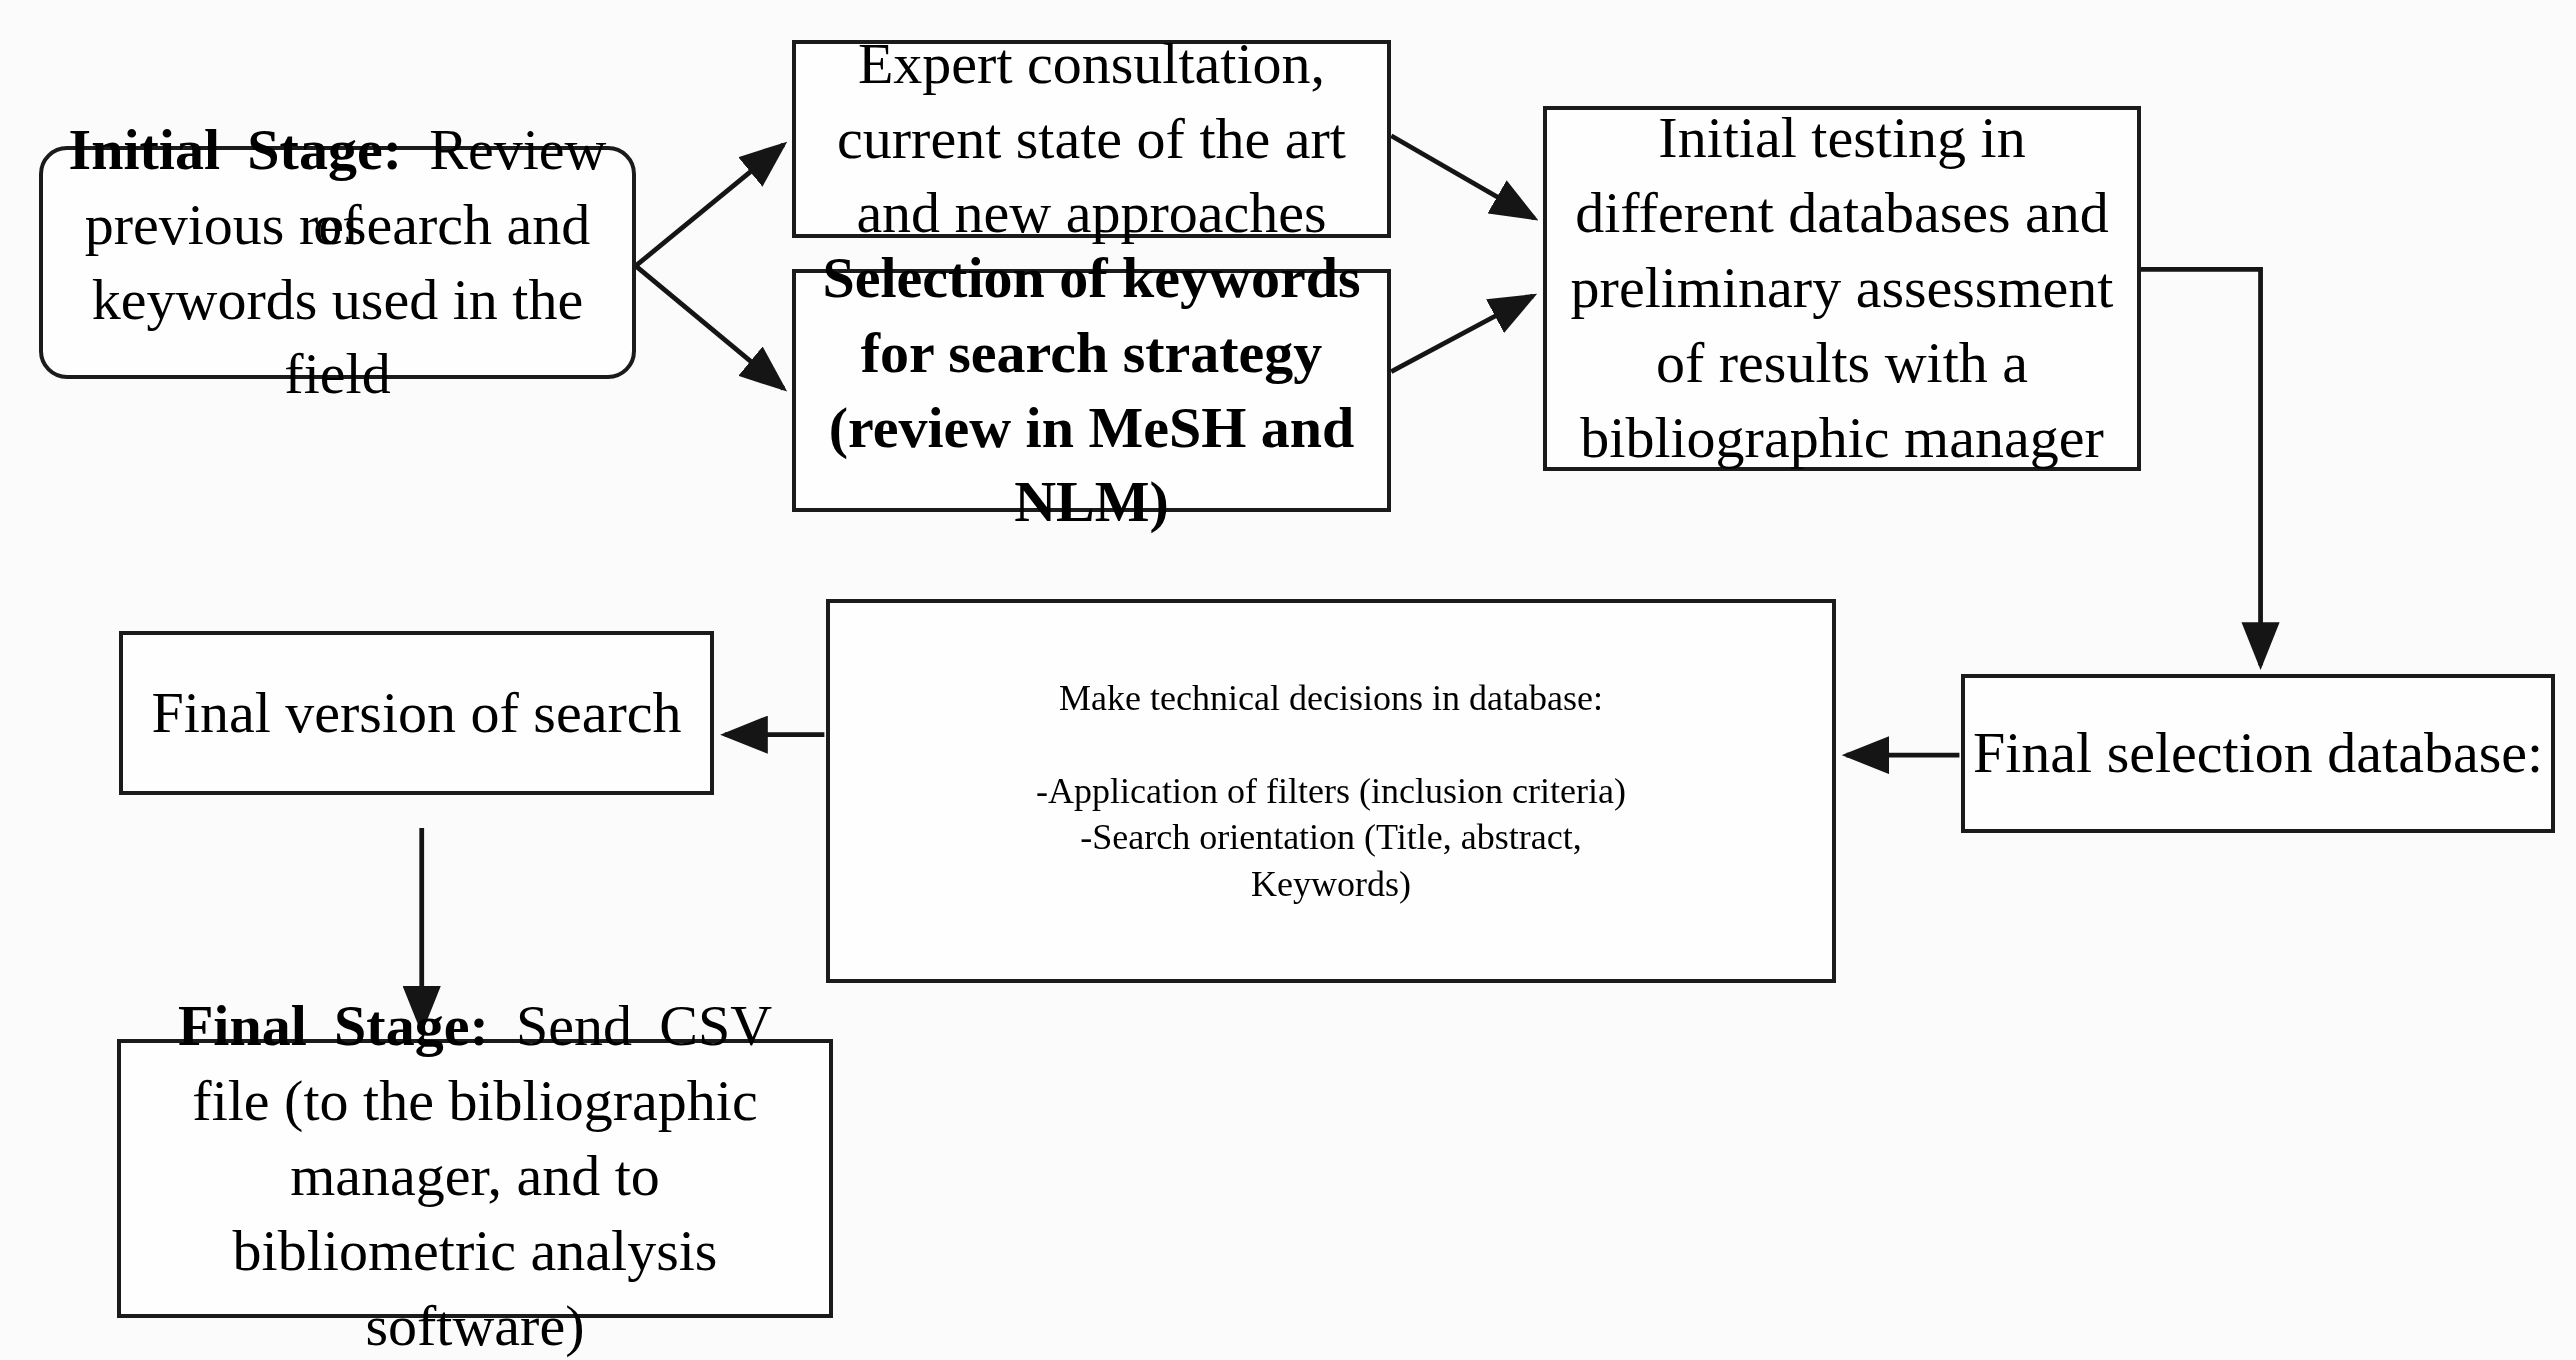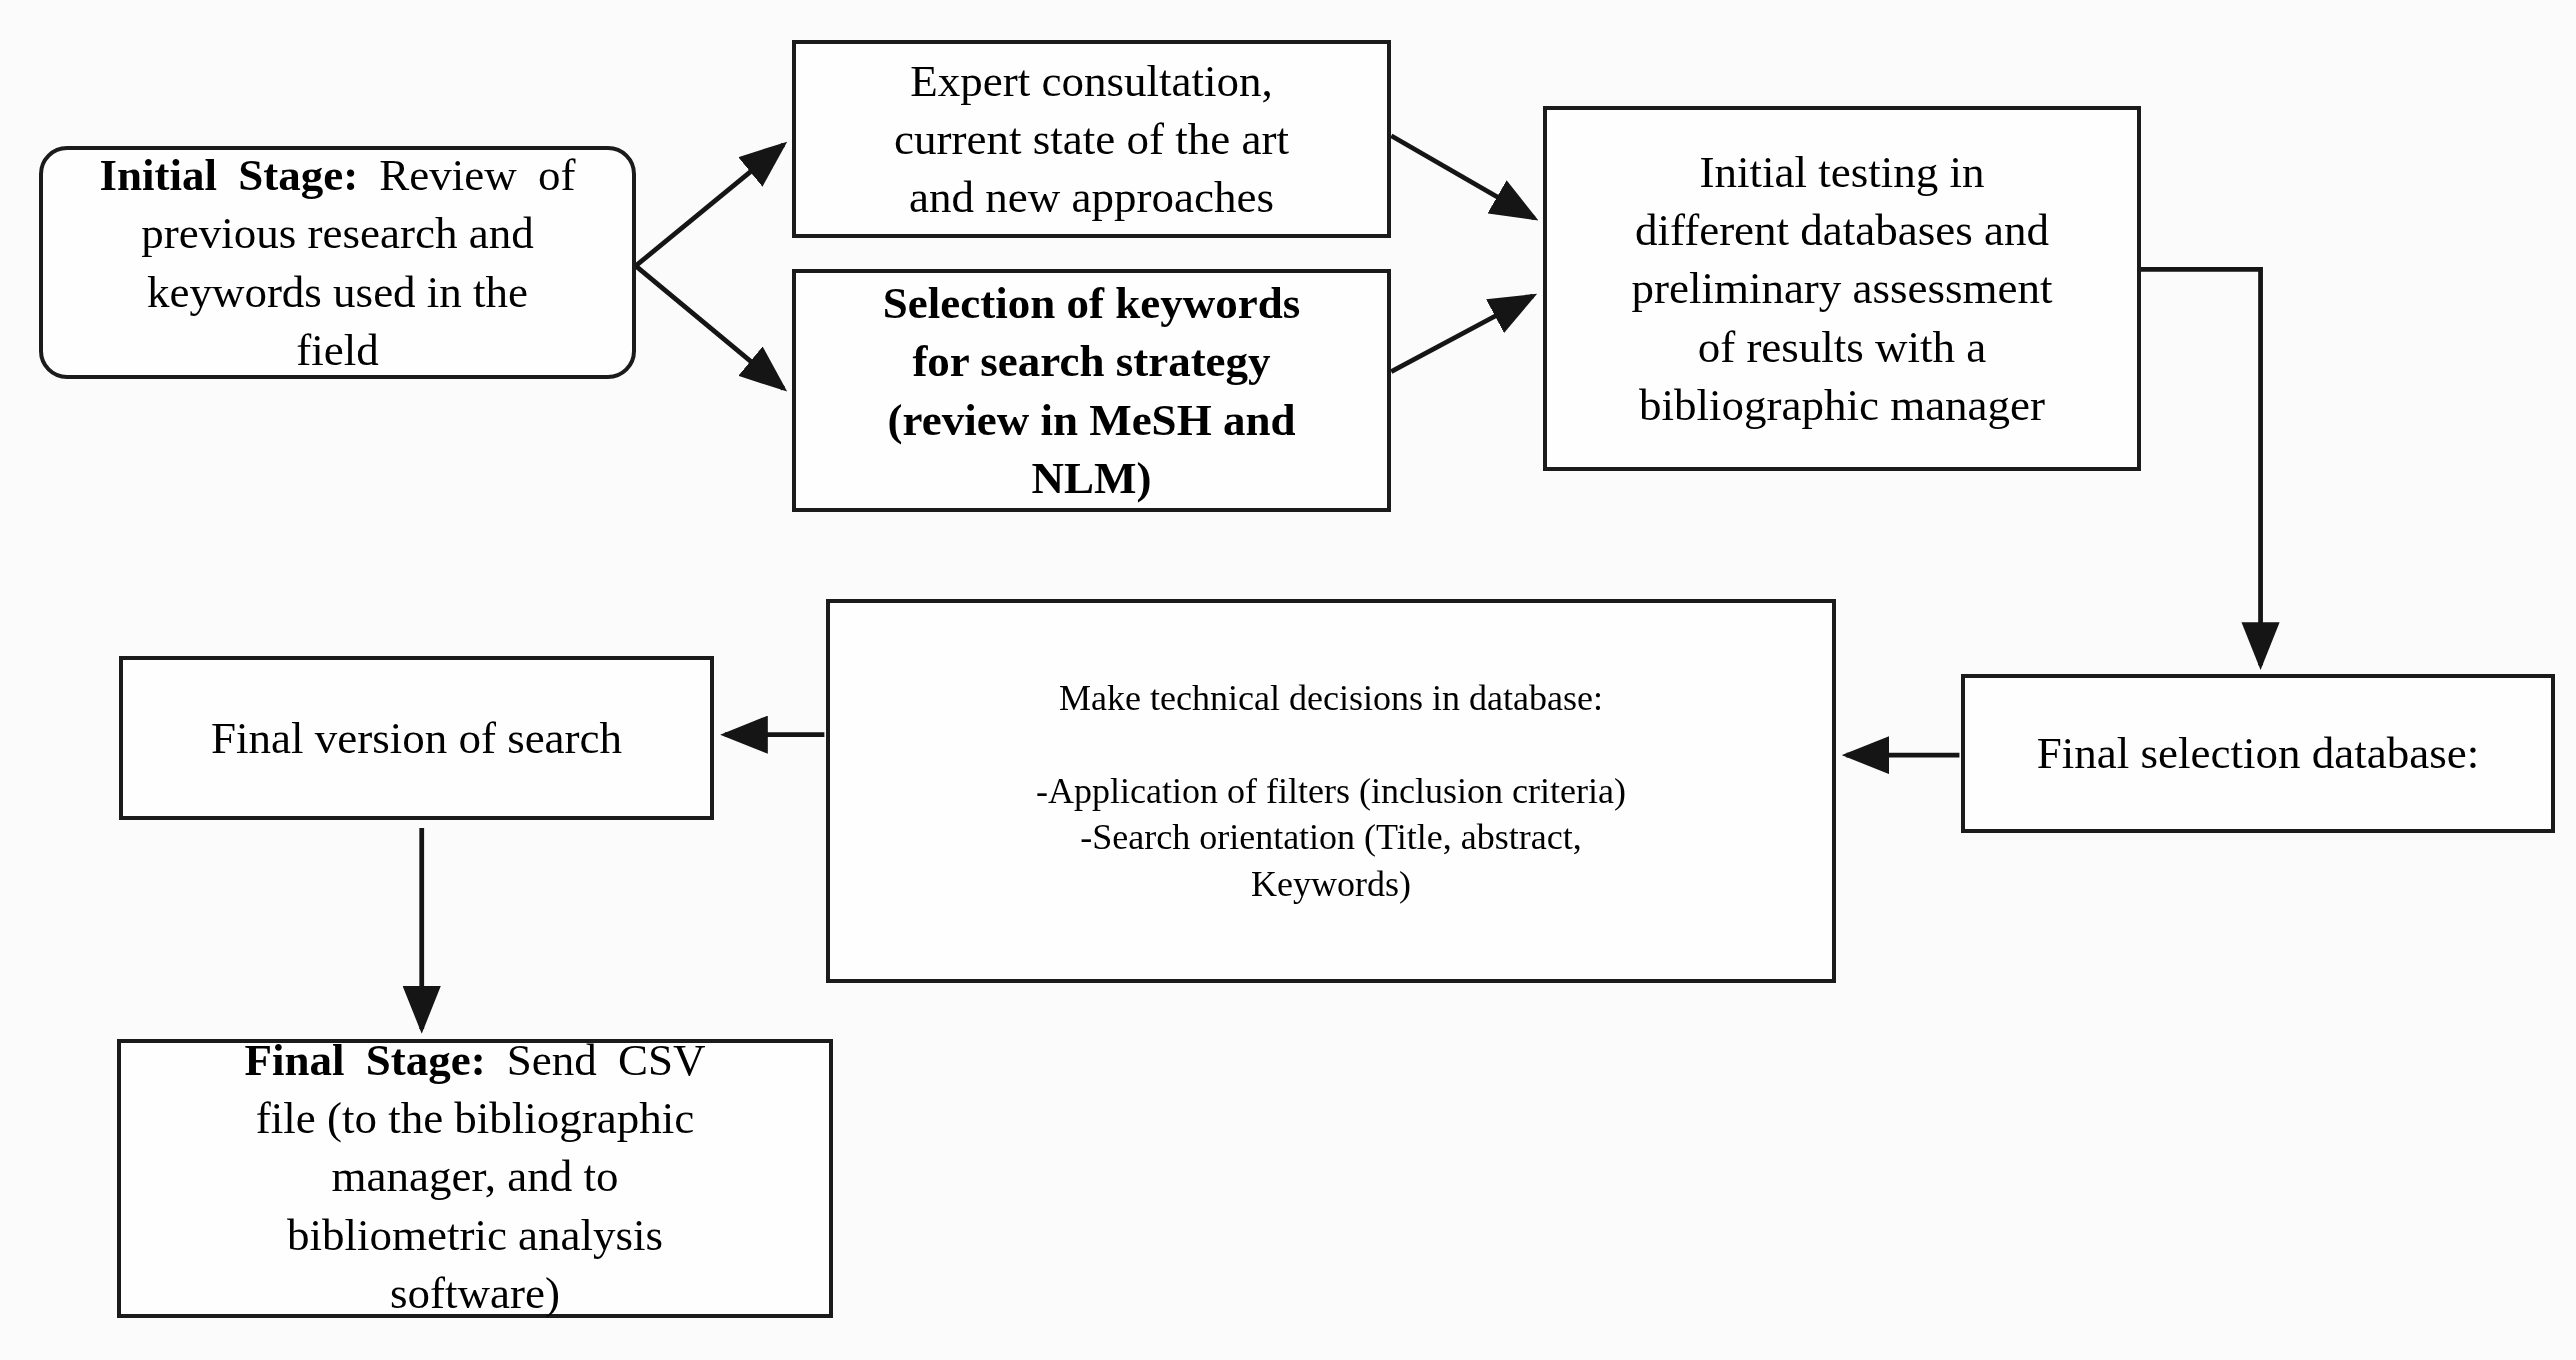--- a/index.html
+++ b/index.html
@@ -29,36 +29,36 @@
   .fbox {
     position: absolute;
     box-sizing: border-box;
     border: 4.8px solid #1b1b1b;
     background: #fefefe;
     display: flex;
     flex-direction: column;
     justify-content: center;
     align-items: center;
     text-align: center;
-    font-size: 45px;
+    font-size: 58px;
     line-height: 1.29;
     padding: 2.7px 6.8px;
   }
   .fbox .line {
     min-height: 1.29em;
     width: 100%;
   }
   .gapline { word-spacing: 0.22em; }
   .b1 { left: 39px;   top: 146px;  width: 597px;  height: 233px; border-radius: 28px; }
   .b2 { left: 792px; top: 40px;   width: 599px;  height: 198px; }
   .b3 { left: 792px; top: 269px;  width: 599px;  height: 243px; font-weight: bold; }
   .b4 { left: 1543px; top: 106px;  width: 598px;  height: 365px; }
   .b5 { left: 1961px; top: 674px;  width: 594px;  height: 159px; }
   .b6 { left: 826px; top: 599px;  width: 1010px; height: 384px; font-size: 36px; }
-  .b7 { left: 119px;  top: 656px;  width: 595px;  height: 164px; }
+  .b7 { left: 119px;  top: 631px;  width: 595px;  height: 164px; }
   .b8 { left: 117px;  top: 1039px; width: 716px;  height: 279px; line-height: 1.22; align-items: flex-end; }
   .arrow {
     stroke: #151515;
     stroke-width: 7;
     fill: none;
   }
 </style>
 </head>
 <body>
 

